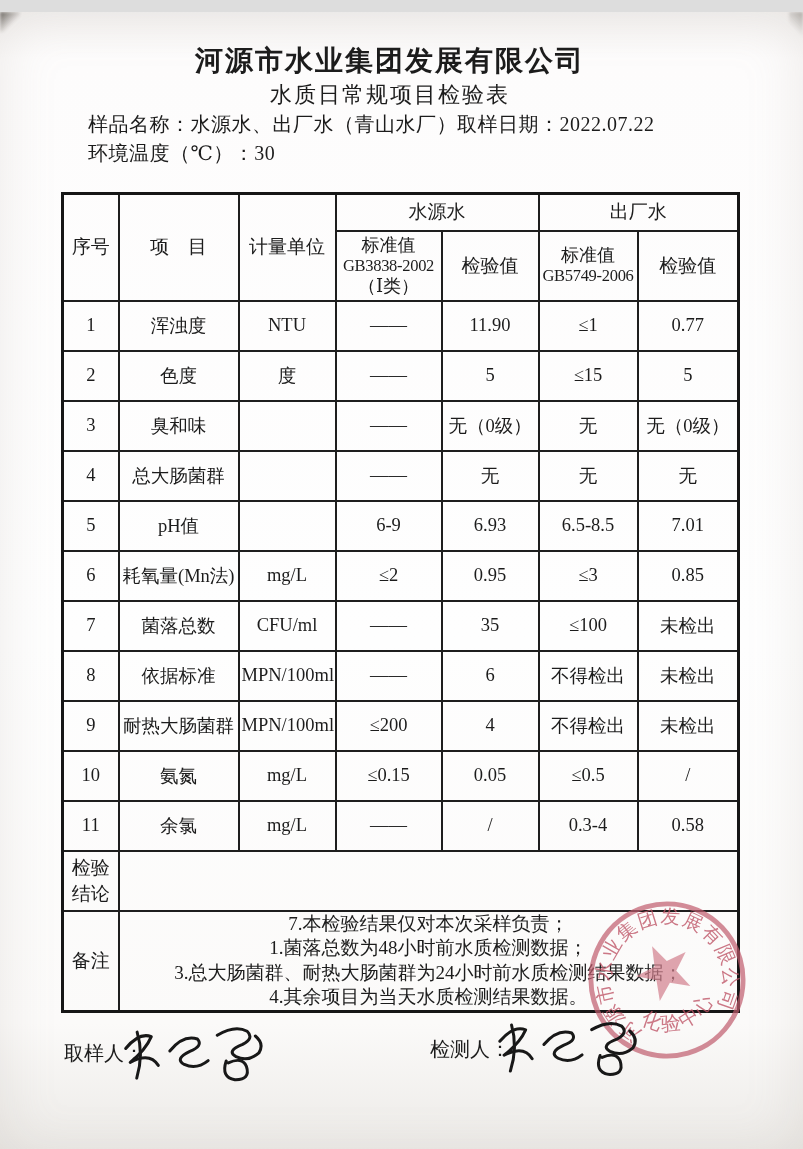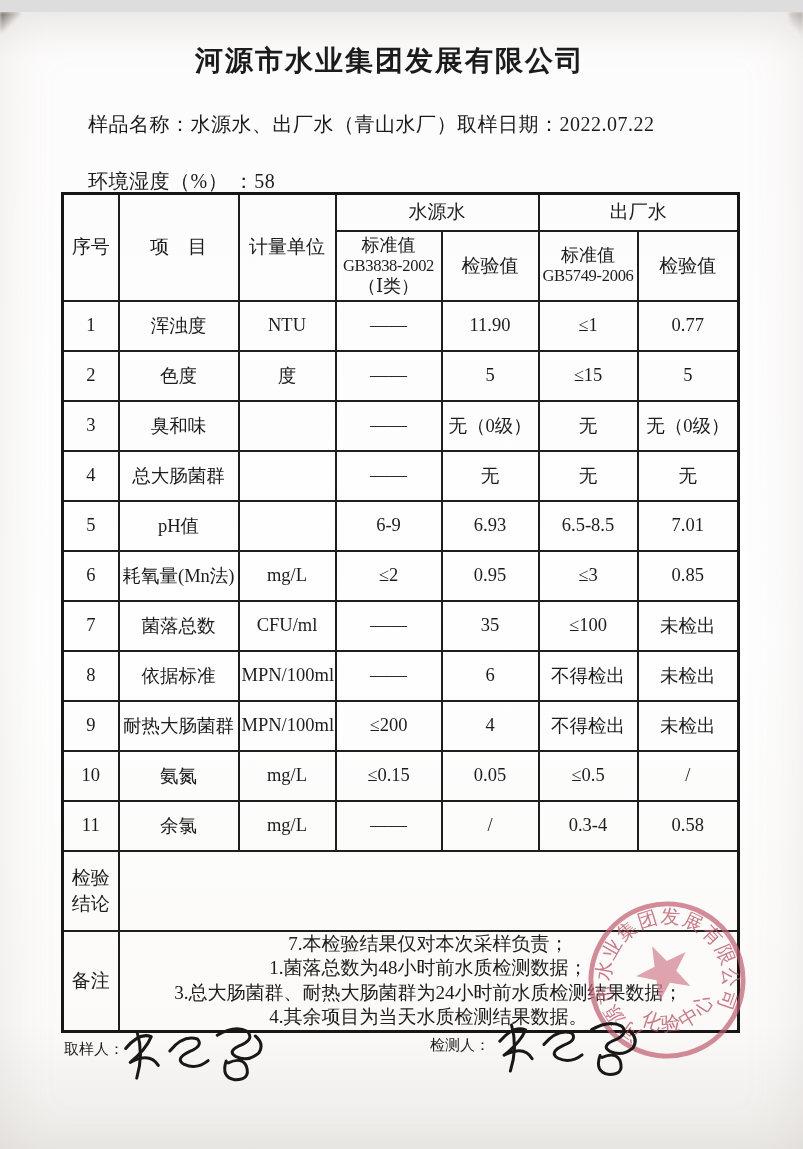--- a/index.html
+++ b/index.html
@@ -37,47 +37,48 @@
   table.grid th, table.grid td { border:2px solid #1e1e1e; text-align:center;
     vertical-align:middle; font-weight:normal; font-size:19px; padding:0 2px; }
   table.grid { border:3px solid #161616; }
   tr.h1 th { height:37px;font-family:Liberation Mono, monospace; }
   tr.h2 th { height:70px; }
   tr.datarow td { height:50px; font-size:18.5px; }
   td.item { text-align:left; padding-left:8px; white-space:pre; }
   th.pre { white-space:pre; }
   .stdcell .big { display:block; font-size:18px; line-height:21px;}
   .stdcell .gb  { display:block; font-size:16.5px; line-height:20px; letter-spacing:-.3px;}
-  tr.conclrow td { height:80px; }
+  tr.conclrow td { height:60px; }
   td.sidelabel { font-size:19.5px; line-height:26px; padding:0 6px; }
   tr.remarkrow td { height:91px; }
   td.remarks { text-align:left; padding:4px 2px 4px 6px; }
   td.remarks div { font-size:19px; line-height:24.5px; white-space:nowrap; overflow:visible;}
 
-  .sig-row span.lbl { position:absolute; font-size:15px; white-space:pre;text-align:right; }
+  .sig-row span.lbl { position:absolute; font-size:20px; white-space:pre;text-align:right; }
   .lbl-sampler { left:64px; top:1028px; }
   .lbl-tester  { left:430px; top:1024px; }
   .sig { position:absolute; width:160px; height:72px; }
   .sig-1 { left:118px; top:1008px; transform:rotate(-2deg);}
   .sig-2 { left:492px; top:1002px; transform:rotate(-1deg);}
   .sig path { stroke:#181818; stroke-width:3; fill:none; stroke-linecap:round; stroke-linejoin:round;}
 
   .stamp { position:absolute; left:567px; top:868px; width:200px; height:200px; opacity:.88; }
 </style>
 </head>
 <body>
 
 <div class="page">
   <div class="corner-tl"></div>
   <div class="corner-tr"></div>
 
   <div class="title">河源市水业集团发展有限公司</div>
+  <div class="subtitle">水质日常规项目检验表</div>
 
   <div class="meta m1">样品名称：水源水、出厂水（青山水厂）取样日期：2022.07.22</div>
-  <div class="meta m3">环境湿度（%） ：58</div>
+  <div class="meta m2">环境温度（℃）：30</div>
 
   <table class="grid">
     <colgroup>
         <col class="c1">
         <col class="c2">
         <col class="c3">
         <col class="c4">
         <col class="c5">
         <col class="c6">
         <col class="c7">

